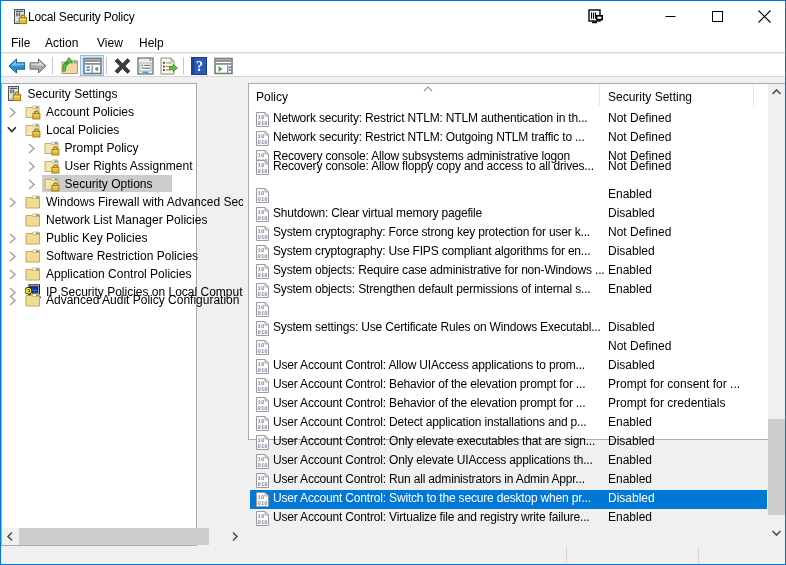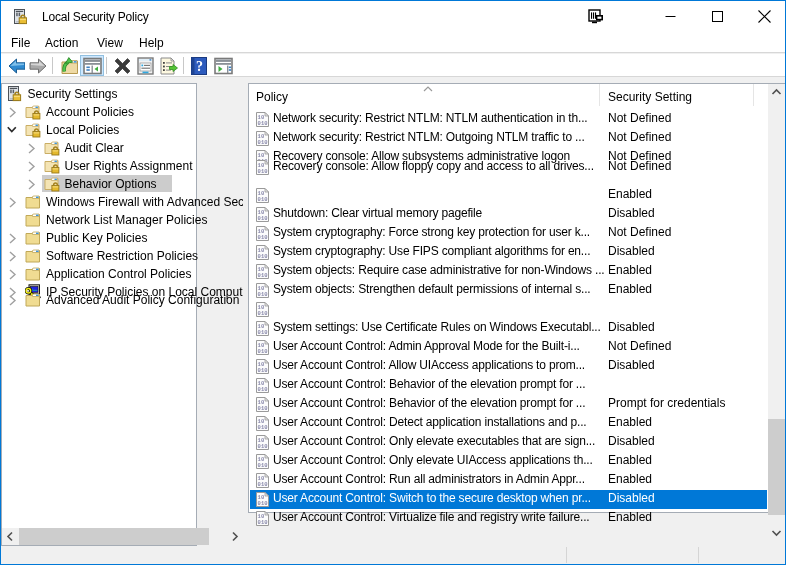--- a/index.html
+++ b/index.html
@@ -2,39 +2,39 @@
 <html><head>
 <meta charset="utf-8">
 <style>
 * { margin:0; padding:0; box-sizing:border-box; }
 html,body { width:786px; height:565px; overflow:hidden; }
 body { font-family:"Liberation Sans", sans-serif; font-size:12px; color:#000; }
 #win { position:absolute; left:0; top:0; width:786px; height:565px; border:1px solid #0078d7; background:#f0f0f0; }
 
 #titlebar { position:absolute; left:0; top:0; width:784px; height:31px; background:#fff; }
 #title-ico { position:absolute; left:10px; top:7px; }
-#title-txt { position:absolute; left:41px; top:9px; letter-spacing:-0.2px; }
+#title-txt { position:absolute; left:27px; top:9px; letter-spacing:-0.2px; }
 #mini-ico { position:absolute; left:587px; top:8px; }
 .cap { position:absolute; top:0; width:47px; height:31px; }
 #cap-min { left:646px; }
 #cap-max { left:693px; }
 #cap-close { left:740px; }
 .cap svg { position:absolute; left:18px; top:10px; }
 
 #menubar { position:absolute; left:0; top:31px; width:784px; height:21px; background:#fff; border-bottom:1px solid #d7d7d7; }
 .mi { position:absolute; top:4px; }
 
 #toolbar { position:absolute; left:0; top:53px; width:784px; height:23px; background:#fff; border-bottom:1px solid #d7d7d7; }
 .tbi { position:absolute; top:3px; }
 .tbsep { position:absolute; top:3px; width:1px; height:17px; background:#c8c8c8; }
 #tb-hl { position:absolute; left:79px; top:1px; width:24px; height:21px; background:#cde8ff; border:1px solid #92c0e0; }
 
 #band { position:absolute; left:0; top:77px; width:784px; height:6px; background:#f0f0f0; }
 #lpane { position:absolute; left:0px; top:82px; width:196px; height:463px; background:#fff; border:1px solid #a5acb5; }
-#rpane { position:absolute; left:247px; top:82px; width:537px; height:430px; background:#fff; border:1px solid #a5acb5; }
+#rpane { position:absolute; left:247px; top:82px; width:537px; height:357px; background:#fff; border:1px solid #a5acb5; }
 #statusbar { position:absolute; left:0; top:545px; width:784px; height:18px; background:#f0f0f0; }
 .st-sep { position:absolute; top:1px; width:1px; height:16px; background:#d5d5d5; }
 
 .trow { position:absolute; left:0; width:241px; height:18px; overflow:hidden; white-space:nowrap; }
 .trow .lbl { position:absolute; top:2px; }
 .tsel { position:absolute; background:#cccccc; }
 .chev { position:absolute; top:4px; }
 .tico { position:absolute; top:1px; }
 
 #hscroll { position:absolute; left:0px; top:444px; width:241px; height:17px; background:#f0f0f0; }
@@ -247,40 +247,40 @@
         </svg>
         <span class="lbl" style="left:44px">Local Policies</span>
       </div>
       <div class="trow" style="top:54.5px">
         <svg class="chev" style="left:25.5px" width="8" height="11">
           <use href="#chev-c"></use>
         </svg>
         <svg class="tico" style="left:41.5px" width="17" height="16">
           <use href="#folderlock"></use>
         </svg>
-        <span class="lbl" style="left:62.5px">Audit Clear</span>
+        <span class="lbl" style="left:62.5px">Prompt Policy</span>
       </div>
       <div class="trow" style="top:72.5px">
         <svg class="chev" style="left:25.5px" width="8" height="11">
           <use href="#chev-c"></use>
         </svg>
         <svg class="tico" style="left:41.5px" width="17" height="16">
           <use href="#folderlock"></use>
         </svg>
         <span class="lbl" style="left:62.5px">User Rights Assignment</span>
       </div>
       <div class="trow" style="top:90.5px">
         <div class="tsel" style="left:39.5px;top:0px;width:130px;height:17px"></div>
         <svg class="chev" style="left:25.5px" width="8" height="11">
           <use href="#chev-c"></use>
         </svg>
         <svg class="tico" style="left:41.5px" width="17" height="16">
           <use href="#folderlock"></use>
         </svg>
-        <span class="lbl" style="left:62.5px">Behavior Options</span>
+        <span class="lbl" style="left:62.5px">Security Options</span>
       </div>
       <div class="trow" style="top:108.5px">
         <svg class="chev" style="left:7px" width="8" height="11">
           <use href="#chev-c"></use>
         </svg>
         <svg class="tico" style="left:23px" width="17" height="16">
           <use href="#folder"></use>
         </svg>
         <span class="lbl" style="left:44px">Windows Firewall with Advanced Security</span>
       </div>
@@ -435,35 +435,35 @@
           <svg width="14" height="16">
             <use href="#polico"></use>
           </svg>
           <span class="pol">System settings: Use Certificate Rules on Windows Executabl...</span>
           <span class="set">Disabled</span>
         </div>
         <div class="lrow" style="top:228px">
           <svg width="14" height="16">
             <use href="#polico"></use>
           </svg>
-          <span class="pol">User Account Control: Admin Approval Mode for the Built-i...</span>
           <span class="set">Not Defined</span>
         </div>
         <div class="lrow" style="top:247px">
           <svg width="14" height="16">
             <use href="#polico"></use>
           </svg>
           <span class="pol">User Account Control: Allow UIAccess applications to prom...</span>
           <span class="set">Disabled</span>
         </div>
         <div class="lrow" style="top:266px">
           <svg width="14" height="16">
             <use href="#polico"></use>
           </svg>
           <span class="pol">User Account Control: Behavior of the elevation prompt for ...</span>
+          <span class="set">Prompt for consent for ...</span>
         </div>
         <div class="lrow" style="top:285px">
           <svg width="14" height="16">
             <use href="#polico"></use>
           </svg>
           <span class="pol">User Account Control: Behavior of the elevation prompt for ...</span>
           <span class="set">Prompt for credentials</span>
         </div>
         <div class="lrow" style="top:304px">
           <svg width="14" height="16">

